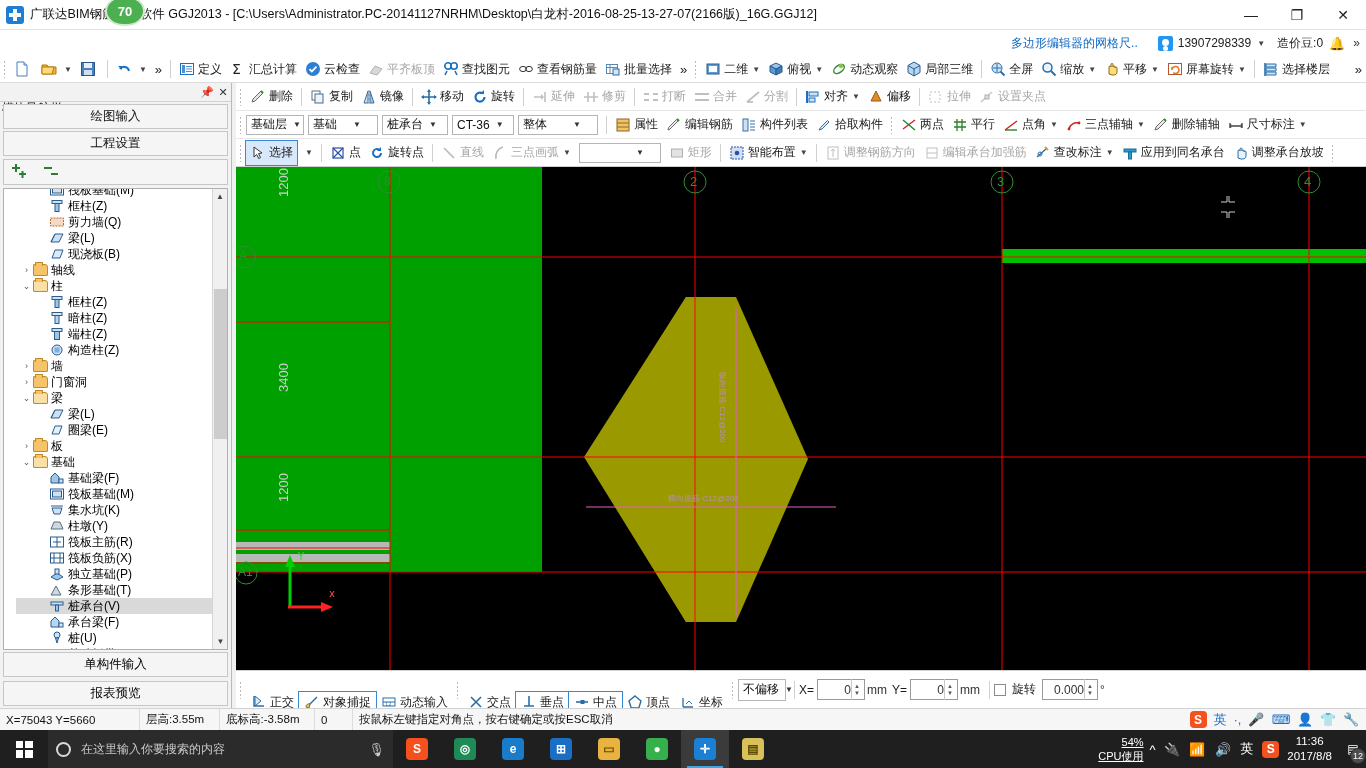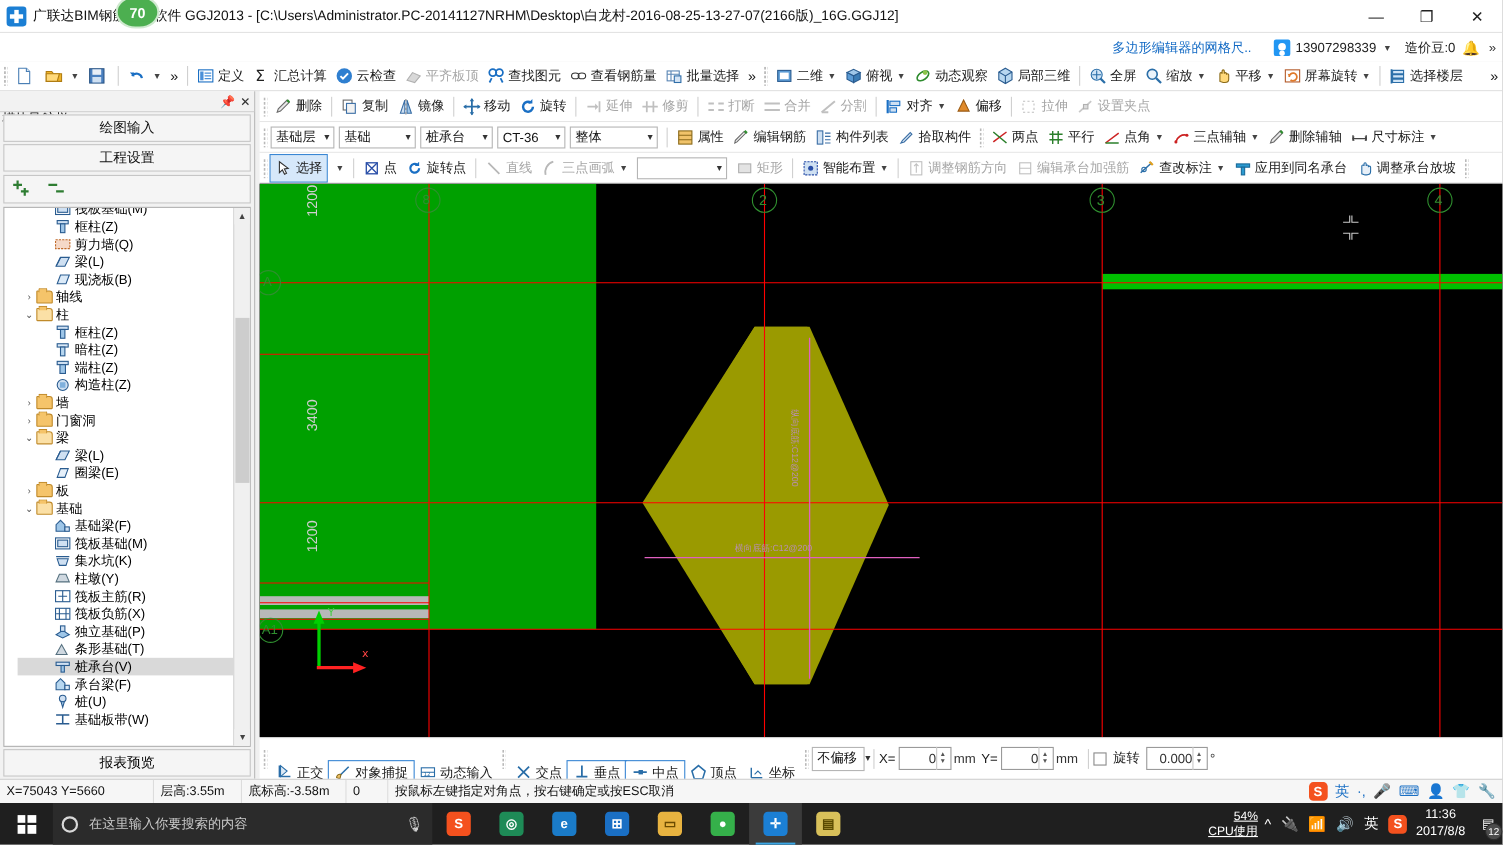--- a/index.html
+++ b/index.html
@@ -89,21 +89,21 @@
     display: flex; align-items: center; font-size: 12px; white-space: nowrap;
   }
   
   .toolbar3 {
     position: absolute; left: 236px; top: 111px; width: 1130px; height: 28px;
     background: #fff; border-bottom: 1px solid #e6e6e6;
     display: flex; align-items: center; font-size: 12px; white-space: nowrap;
   }
   .combo {
     height: 20px; border: 1px solid #b5b5b5; background: #fff;
-    display: flex; align-items: center; padding: 0 2px 0 4px; margin-right: 4px;
+    display: flex; align-items: center; padding: 0 16px 0 4px; margin-right: 4px;
     font-size: 12px; color: #111; cursor: pointer;
   }
   .combo .cv { flex: 1 1 auto; }
   .combo .cd { font-size: 8px; color: #333; padding-left: 6px; }
 
   
   .toolbar4 {
     position: absolute; left: 236px; top: 139px; width: 1130px; height: 28px;
     background: #fff; border-bottom: 1px solid #cfcfcf;
     display: flex; align-items: center; font-size: 12px; white-space: nowrap;
@@ -1120,20 +1120,21 @@
             <span class="tlabel">基础板带(W)</span>
           </div>
         </div>
       <div class="scrollbar-v">
         <div class="sb-arrow">▲</div>
         <div class="sb-thumb"></div>
         <div class="sb-arrow" style="position:absolute;bottom:0;width:15px;">▼</div>
       </div>
     </div>
 
+    <div class="lp-foot">单构件输入</div>
     <div class="lp-foot">报表预览</div>
   </div>
 
   <div class="canvas">
     <svg class="cv-svg" width="1130" height="503" viewBox="0 0 1130 503">
 
       <rect x="0" y="0" width="154" height="405" fill="#00a000"></rect>
       <rect x="154" y="0" width="152" height="405" fill="#00a000"></rect>
 
       <rect x="0" y="375" width="154" height="8" fill="#b8b8b8"></rect>

